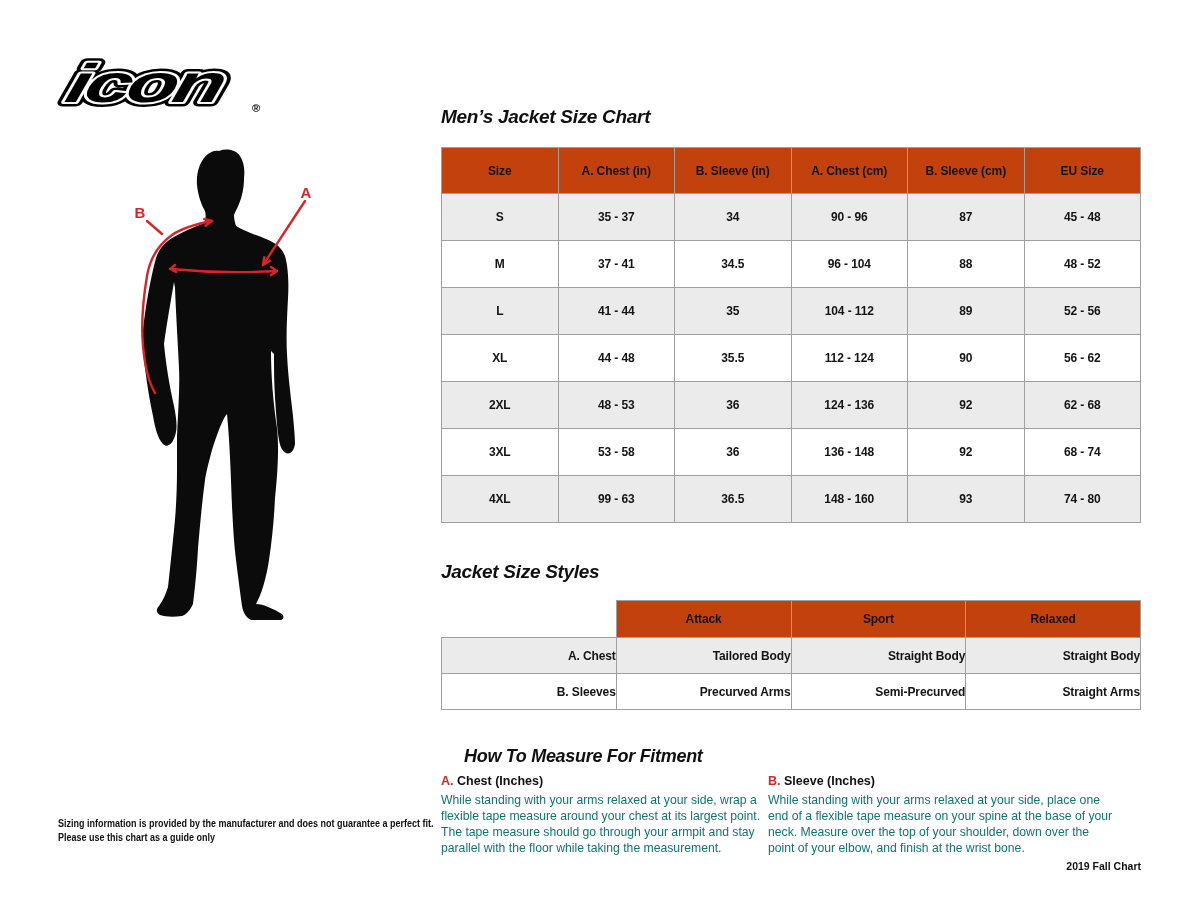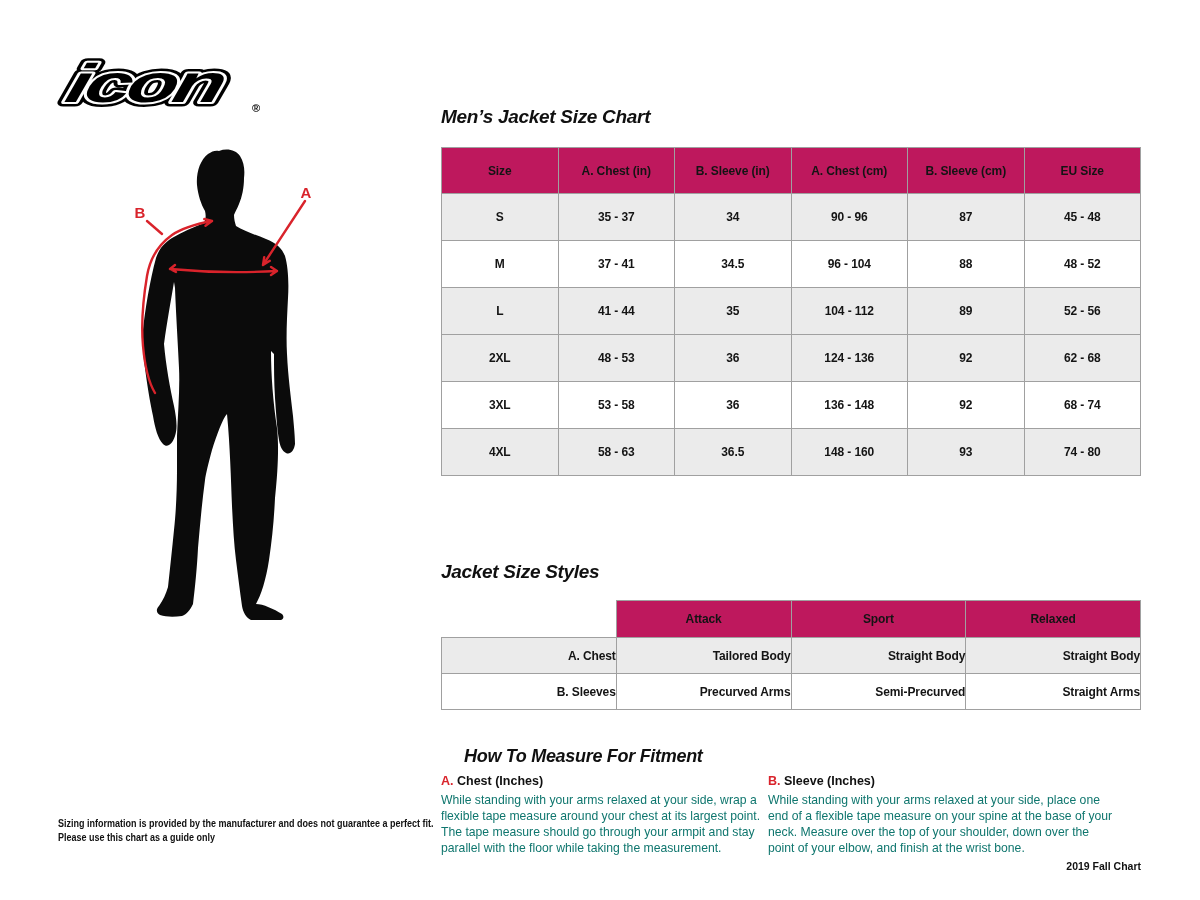--- a/index.html
+++ b/index.html
@@ -26,21 +26,21 @@
   #measure-title { left:464px; top:746px; font-size:18px; }
 
   
   table { border-collapse:collapse; table-layout:fixed; width:700px; }
   th, td {
     border:1px solid #a0a0a0;
     text-align:center; vertical-align:middle;
     font-size:12px; font-weight:bold; color:#141414;
     letter-spacing:-0.1px;
   }
-  th { background:#be185d; }
+  th { background:#c2410c; }
   tr.stripe td { background:#ebebeb; }
 
   #size-table { left:441px; top:147px; }
   #size-table th { height:46px; }
   #size-table td { height:47px; }
 
   #style-table { left:441px; top:600px; }
   #style-table th { height:37px; }
   #style-table td { height:36px;text-align:right; }
   #style-table th.empty { border:none; background:transparent; }
@@ -145,39 +145,47 @@
         <td>48 - 52</td>
       </tr>
       <tr class="stripe">
         <td>L</td>
         <td>41 - 44</td>
         <td>35</td>
         <td>104 - 112</td>
         <td>89</td>
         <td>52 - 56</td>
       </tr>
+      <tr>
+        <td>XL</td>
+        <td>44 - 48</td>
+        <td>35.5</td>
+        <td>112 - 124</td>
+        <td>90</td>
+        <td>56 - 62</td>
+      </tr>
       <tr class="stripe">
         <td>2XL</td>
         <td>48 - 53</td>
         <td>36</td>
         <td>124 - 136</td>
         <td>92</td>
         <td>62 - 68</td>
       </tr>
       <tr>
         <td>3XL</td>
         <td>53 - 58</td>
         <td>36</td>
         <td>136 - 148</td>
         <td>92</td>
         <td>68 - 74</td>
       </tr>
       <tr class="stripe">
         <td>4XL</td>
-        <td>58 - 63</td>
+        <td>99 - 63</td>
         <td>36.5</td>
         <td>148 - 160</td>
         <td>93</td>
         <td>74 - 80</td>
       </tr>
     </tbody>
   </table>
 
 <div id="style-title" class="abs sec-title">Jacket Size Styles</div>
 <table id="style-table" class="abs">

